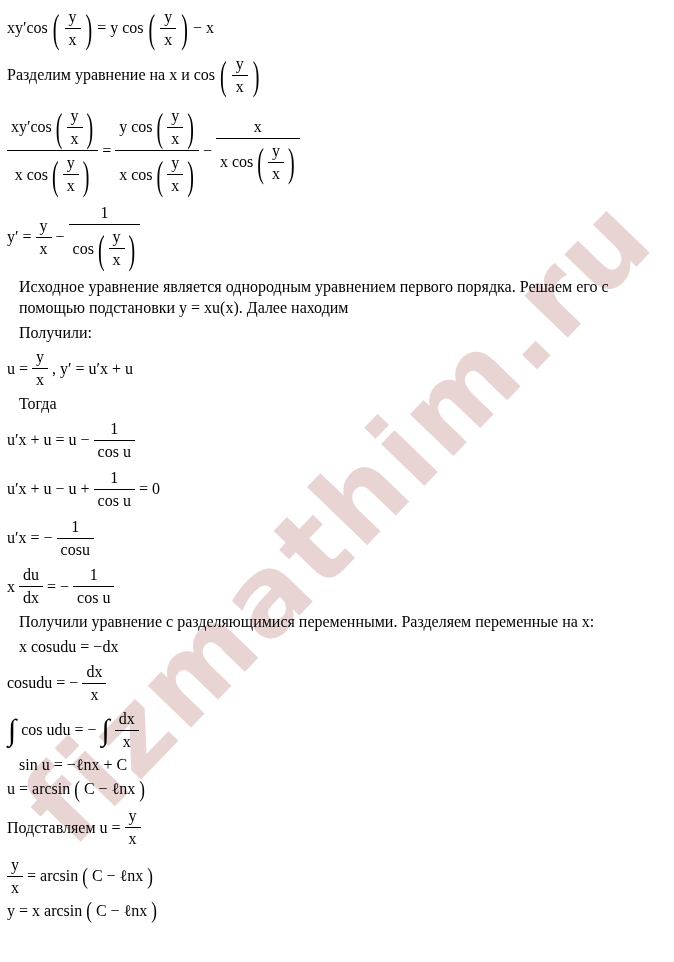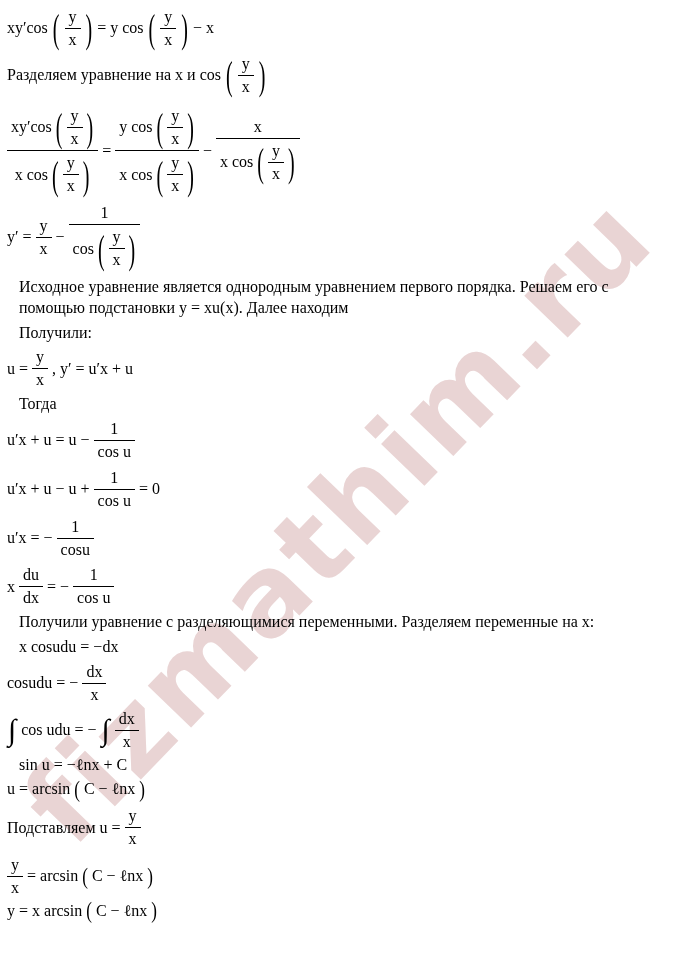--- a/index.html
+++ b/index.html
@@ -51,21 +51,21 @@
       <span class="frac">
           <span class="num">y</span>
           <span class="den">x</span>
         </span>
       <span class="bp">)</span>
       <span class="t">−</span>
       <span class="t">x</span>
     </div>
 
     <div class="eq">
-      <span class="t">Разделяем уравнение на x и</span>
+      <span class="t">Разделим уравнение на x и</span>
       <span class="t">cos</span>
       <span class="bp">(</span>
       <span class="frac">
           <span class="num">y</span>
           <span class="den">x</span>
         </span>
       <span class="bp">)</span>
     </div>
 
     <div class="eq mt8">

